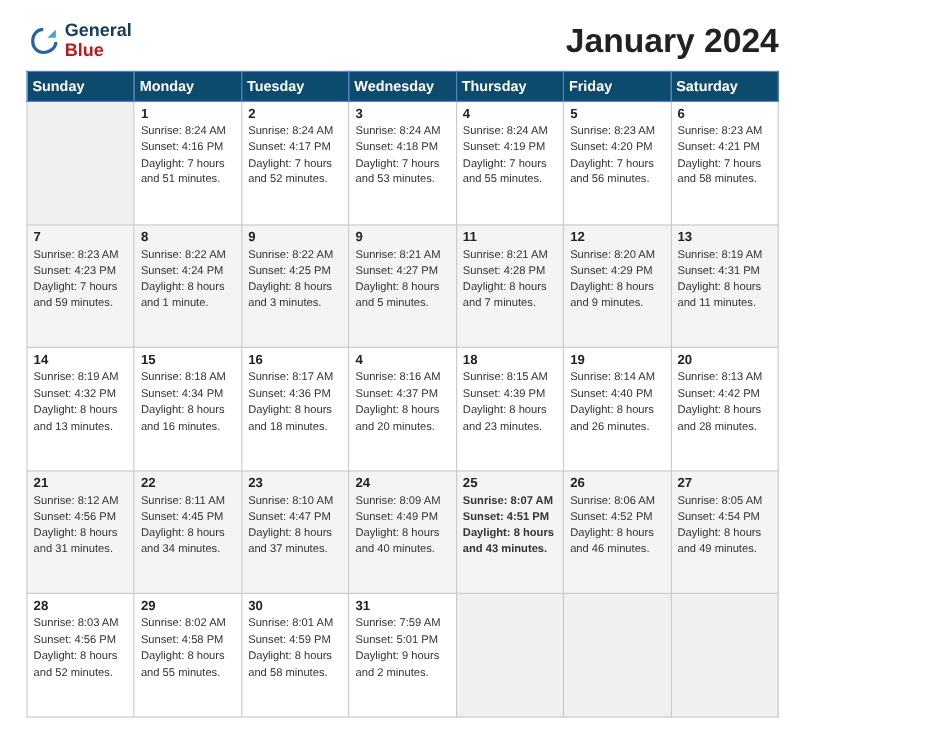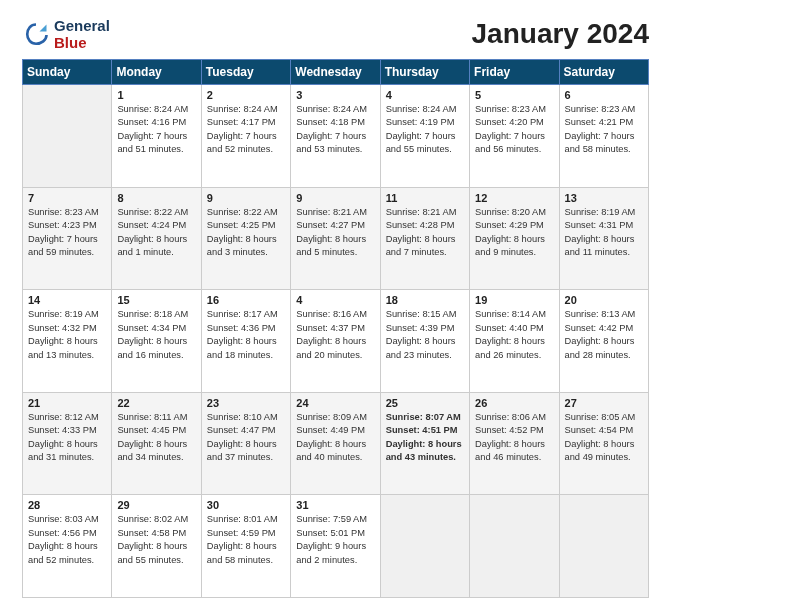--- a/index.html
+++ b/index.html
@@ -279,21 +279,21 @@
             <div class="day-detail" style="white-space: pre-line;">Sunrise: 8:13 AM
 Sunset: 4:42 PM
 Daylight: 8 hours
 and 28 minutes.</div>
           </td>
         </tr>
         <tr class="row-even">
           <td>
             <div class="day-num">21</div>
             <div class="day-detail" style="white-space: pre-line;">Sunrise: 8:12 AM
-Sunset: 4:33 PM
+Sunset: 4:56 PM
 Daylight: 8 hours
 and 31 minutes.</div>
           </td>
           <td>
             <div class="day-num">22</div>
             <div class="day-detail" style="white-space: pre-line;">Sunrise: 8:11 AM
 Sunset: 4:45 PM
 Daylight: 8 hours
 and 34 minutes.</div>
           </td>

